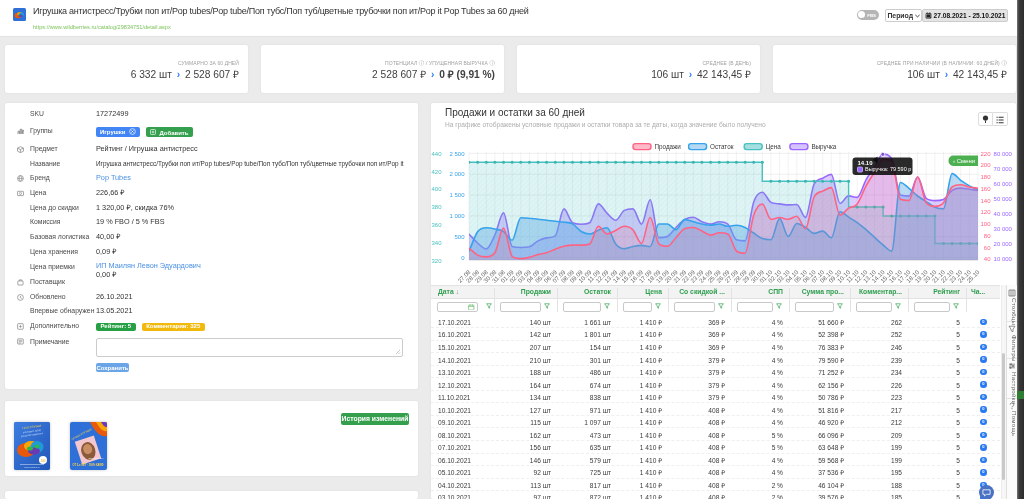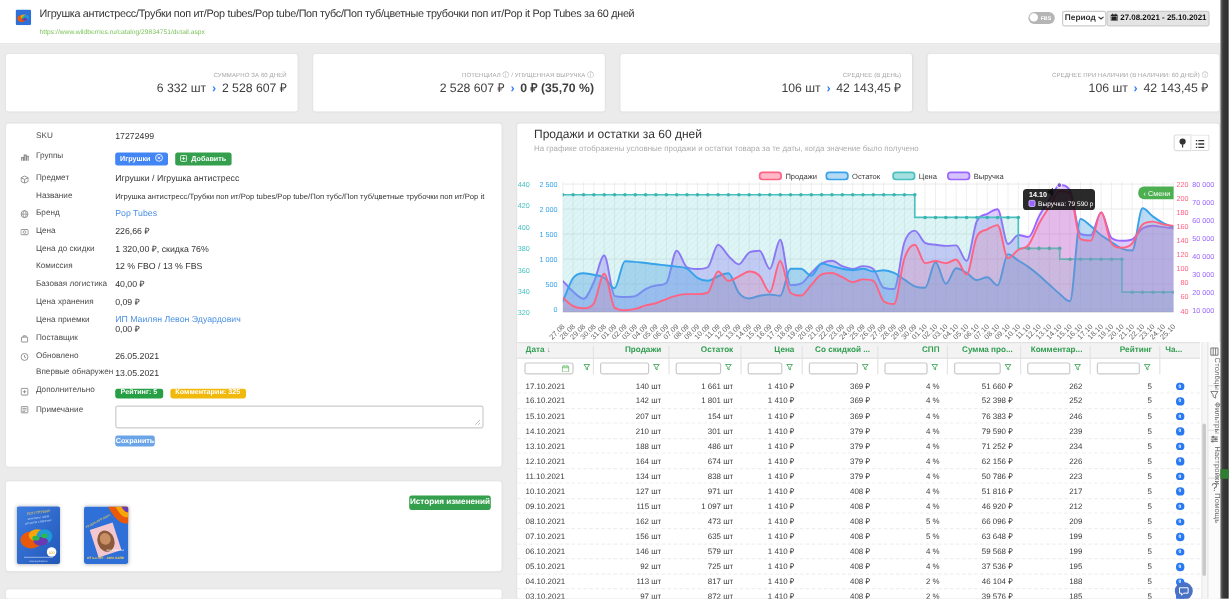--- a/index.html
+++ b/index.html
@@ -37,21 +37,21 @@
       <rect x="0.8" y="1.5" width="7.4" height="6.8" rx="1" fill="#222"></rect>
       <path d="M2.8 0.4 v1.8 M6.2 0.4 v1.8" stroke="#222" stroke-width="1"></path>
       <rect x="1.6" y="3.2" width="5.8" height="4.3" fill="#222" stroke="#fff" stroke-width="0.4"></rect>
     </svg>27.08.2021 - 25.10.2021</div>
 <div class="card" style="left:5px;top:45px;width:243px;height:48px">
     <div class="sumlab">СУММАРНО ЗА 60 ДНЕЙ</div>
     <div class="sumval">6 332 шт <span class="chev">›</span> 2 528 607 ₽</div>
   </div>
 <div class="card" style="left:261px;top:45px;width:243px;height:48px">
     <div class="sumlab">ПОТЕНЦИАЛ <span style="font-size:5.5px">ⓘ</span> / УПУЩЕННАЯ ВЫРУЧКА <span style="font-size:5.5px">ⓘ</span></div>
-    <div class="sumval">2 528 607 ₽ <span class="chev">›</span> <b>0 ₽ (35,70 %)</b></div>
+    <div class="sumval">2 528 607 ₽ <span class="chev">›</span> <b>0 ₽ (9,91 %)</b></div>
   </div>
 <div class="card" style="left:517px;top:45px;width:243px;height:48px">
     <div class="sumlab">СРЕДНЕЕ (В ДЕНЬ)</div>
     <div class="sumval">106 шт <span class="chev">›</span> 42 143,45 ₽</div>
   </div>
 <div class="card" style="left:773px;top:45px;width:243px;height:48px">
     <div class="sumlab">СРЕДНЕЕ ПРИ НАЛИЧИИ (В НАЛИЧИИ: 60 ДНЕЙ) <span style="font-size:5.5px">ⓘ</span></div>
     <div class="sumval">106 шт <span class="chev">›</span> 42 143,45 ₽</div>
   </div>
 <div class="card" style="left:5px;top:103px;width:413px;height:286px"></div>
@@ -69,21 +69,21 @@
       </svg></span><span class="btng" style="margin-left:6px"><svg width="6" height="6" viewBox="0 0 8 8" style="margin-right:3px;vertical-align:-0.5px">
         <rect x="0.7" y="0.7" width="6.6" height="6.6" rx="1" fill="none" stroke="#fff" stroke-width="0.9"></rect>
         <path d="M2.2 4 h3.6 M4 2.2 v3.6" stroke="#fff" stroke-width="0.9"></path>
       </svg>Добавить</span></div>
 <div style="position:absolute;left:17px;top:145.5px">
     <svg style="display:block" width="7" height="7" viewBox="0 0 6.5 6.5">
       <path d="M3.2 0.6 L6 2 v2.8 L3.2 6.2 L0.5 4.8 V2 Z M0.5 2 L3.2 3.3 L6 2 M3.2 3.3 V6.2" stroke="#888" stroke-width="0.7" fill="none"></path>
     </svg>
   </div>
 <div class="lbl" style="top:144.6px">Предмет</div>
-<div class="val" style="top:144.6px">Игрушки / Игрушка антистресс</div>
+<div class="val" style="top:144.6px">Рейтинг / Игрушка антистресс</div>
 <div class="lbl" style="top:159.6px">Название</div>
 <div class="val" style="top:159.6px"><span style="font-size:6.4px">Игрушка антистресс/Трубки поп ит/Pop tubes/Pop tube/Поп тубс/Поп туб/цветные трубочки поп ит/Pop it</span></div>
 <div style="position:absolute;left:17px;top:175.1px">
     <svg style="display:block" width="7" height="7" viewBox="0 0 6.5 6.5">
       <circle cx="3.2" cy="3.2" r="2.7" stroke="#888" stroke-width="0.7" fill="none"></circle>
       <path d="M0.5 3.2 h5.4 M3.2 0.5 c-1.6 1.6 -1.6 3.8 0 5.4 c1.6 -1.6 1.6 -3.8 0 -5.4" stroke="#888" stroke-width="0.6" fill="none"></path>
     </svg>
   </div>
 <div class="lbl" style="top:174.2px">Бренд</div>
 <div class="val" style="top:174.2px"><span class="lnk">Pop Tubes</span></div>
@@ -91,21 +91,21 @@
     <svg style="display:block" width="7" height="7" viewBox="0 0 6.5 6.5">
       <rect x="0.4" y="1.2" width="5.6" height="4" rx="0.5" stroke="#888" stroke-width="0.7" fill="none"></rect>
       <circle cx="3.2" cy="3.2" r="1" stroke="#888" stroke-width="0.6" fill="none"></circle>
     </svg>
   </div>
 <div class="lbl" style="top:188.8px">Цена</div>
 <div class="val" style="top:188.8px">226,66 ₽</div>
 <div class="lbl" style="top:203.6px">Цена до скидки</div>
 <div class="val" style="top:203.6px">1 320,00 ₽, скидка 76%</div>
 <div class="lbl" style="top:218.4px">Комиссия</div>
-<div class="val" style="top:218.4px">12 % FBO / 13 % FBS</div>
+<div class="val" style="top:218.4px">19 % FBO / 5 % FBS</div>
 <div class="lbl" style="top:233.2px">Базовая логистика</div>
 <div class="val" style="top:233.2px">40,00 ₽</div>
 <div class="lbl" style="top:248.0px">Цена хранения</div>
 <div class="val" style="top:248.0px">0,09 ₽</div>
 <div class="lbl" style="top:262.8px">Цена приемки</div>
 <div class="val" style="top:271px">0,00 ₽</div>
 <div style="position:absolute;left:17px;top:278.7px">
     <svg style="display:block" width="7" height="7" viewBox="0 0 6.5 6.5">
       <rect x="0.8" y="1.8" width="4.8" height="3.8" rx="0.4" stroke="#888" stroke-width="0.7" fill="none"></rect>
       <path d="M2.2 1.8 V0.8 h2.2 v1" stroke="#888" stroke-width="0.7" fill="none"></path>
@@ -113,21 +113,21 @@
   </div>
 <div class="lbl" style="top:277.8px">Поставщик</div>
 <div class="val" style="top:262px"><span class="lnk">ИП Маилян Левон Эдуардович</span></div>
 <div style="position:absolute;left:17px;top:293.5px">
     <svg style="display:block" width="7" height="7" viewBox="0 0 6.5 6.5">
       <circle cx="3.2" cy="3.2" r="2.7" stroke="#888" stroke-width="0.7" fill="none"></circle>
       <path d="M3.2 1.8 V3.4 L4.4 4" stroke="#888" stroke-width="0.7" fill="none"></path>
     </svg>
   </div>
 <div class="lbl" style="top:292.6px">Обновлено</div>
-<div class="val" style="top:292.6px">26.05.2021</div>
+<div class="val" style="top:292.6px">26.10.2021</div>
 <div class="lbl" style="top:307.4px">Впервые обнаружен</div>
 <div class="val" style="top:307.4px">13.05.2021</div>
 <div style="position:absolute;left:17px;top:323.1px">
     <svg style="display:block" width="7" height="7" viewBox="0 0 6.5 6.5">
       <rect x="0.6" y="0.6" width="5.2" height="5.2" rx="0.6" stroke="#888" stroke-width="0.7" fill="none"></rect>
       <path d="M2 3.2 h2.4 M3.2 2 v2.4" stroke="#888" stroke-width="0.7" fill="none"></path>
     </svg>
   </div>
 <div class="lbl" style="top:322.2px">Дополнительно</div>
 <div class="val" style="top:322.2px"><span class="bdg" style="background:#27a045">Рейтинг: 5</span><span class="bdg" style="background:#f2b90d;margin-left:6px">Комментарии: 325</span></div>

